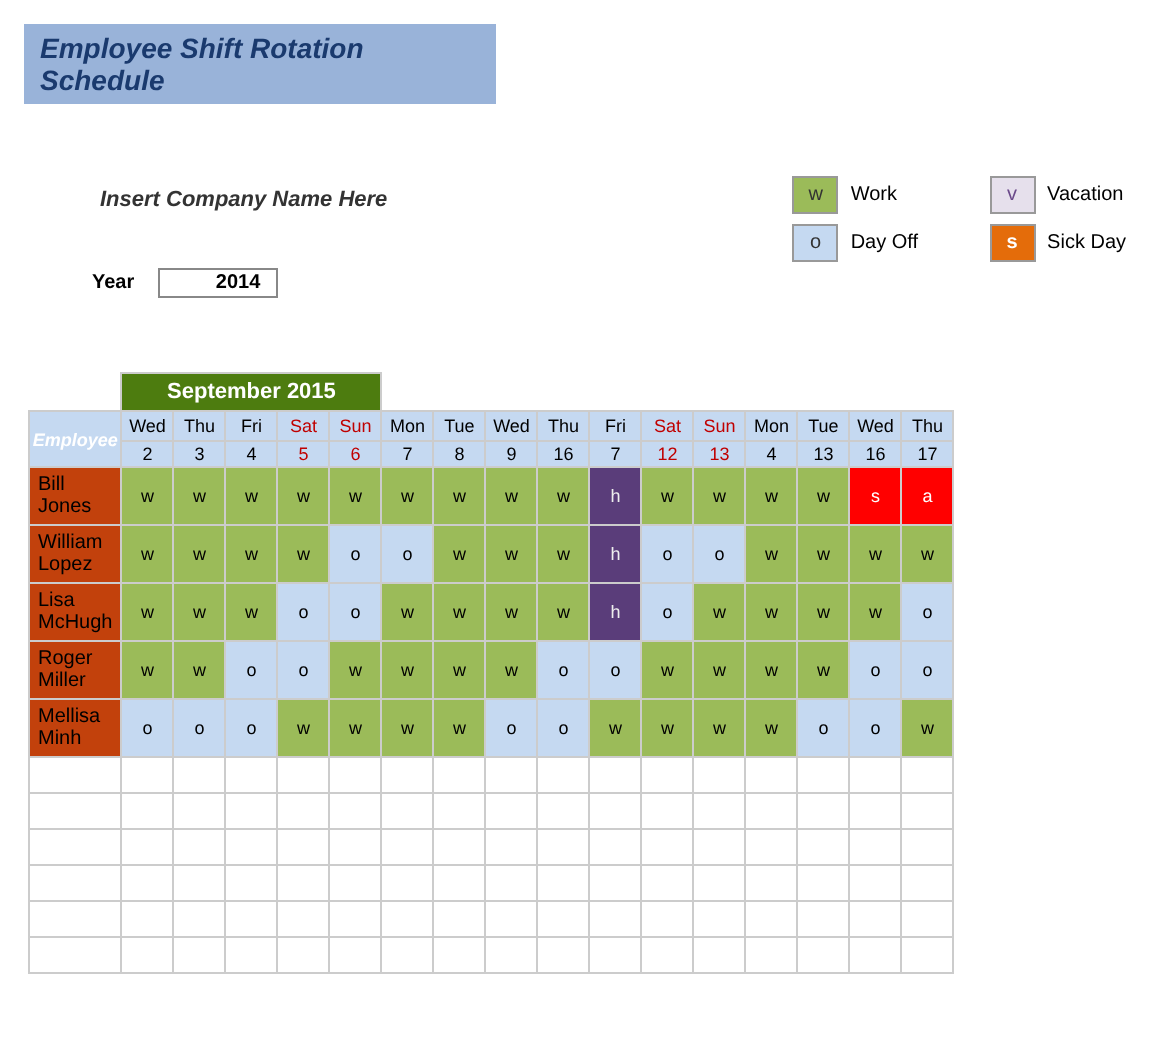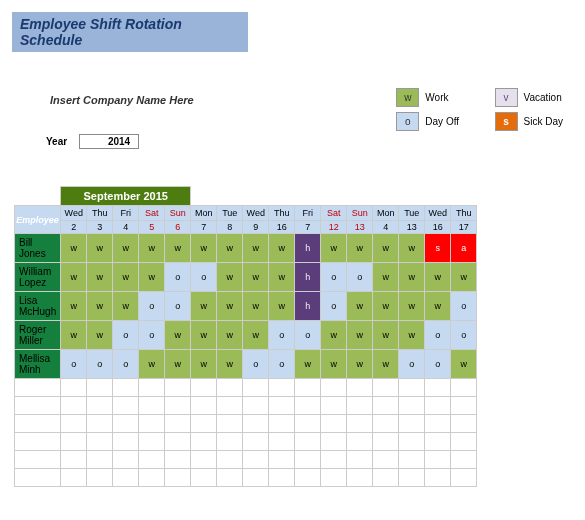--- a/index.html
+++ b/index.html
@@ -28,21 +28,21 @@
   .schedule table { border-collapse: collapse; }
   .schedule th, .schedule td { border: 1px solid #ccc; }
   
   .month-banner { background: #4d7c0f; color: #fff; font-weight: bold; text-align: center; font-size: 11px; padding: 3px 0; border: 1px solid #1F3864; }
   .emp-header { background: #1F3864; color: #fff; font-weight: bold; font-style: italic; text-align: center; vertical-align: middle; font-size: 11px; width: 148px; border: 1px solid #1F3864; }
   
   .dow td { text-align: center; font-size: 9px; width: 26px; padding: 2px 0; background: #C5D9F1; }
   .dn td { text-align: center; font-size: 9px; padding: 1px 0; background: #C5D9F1; }
   .weekend { color: #C00000; }
   
-  .emp-name { font-size: 10px; padding: 3px 4px; text-align: left; background: #15803d; }
+  .emp-name { font-size: 10px; padding: 3px 4px; text-align: left; background: #c2410c; }
   
   .sc { text-align: center; font-size: 9px; padding: 3px 0; }
   .w { background: #9BBB59; }
   .o { background: #C5D9F1; }
   .h { background: #5a3d7a; color: #eee; }
   .s { background: #FF0000; color: #fff; }
   .a { background: #FF0000; color: #fff; }
   .blank-row td { height: 18px; background: #fff; }
   .emp-col-blank { background: #fff; }
 </style>

